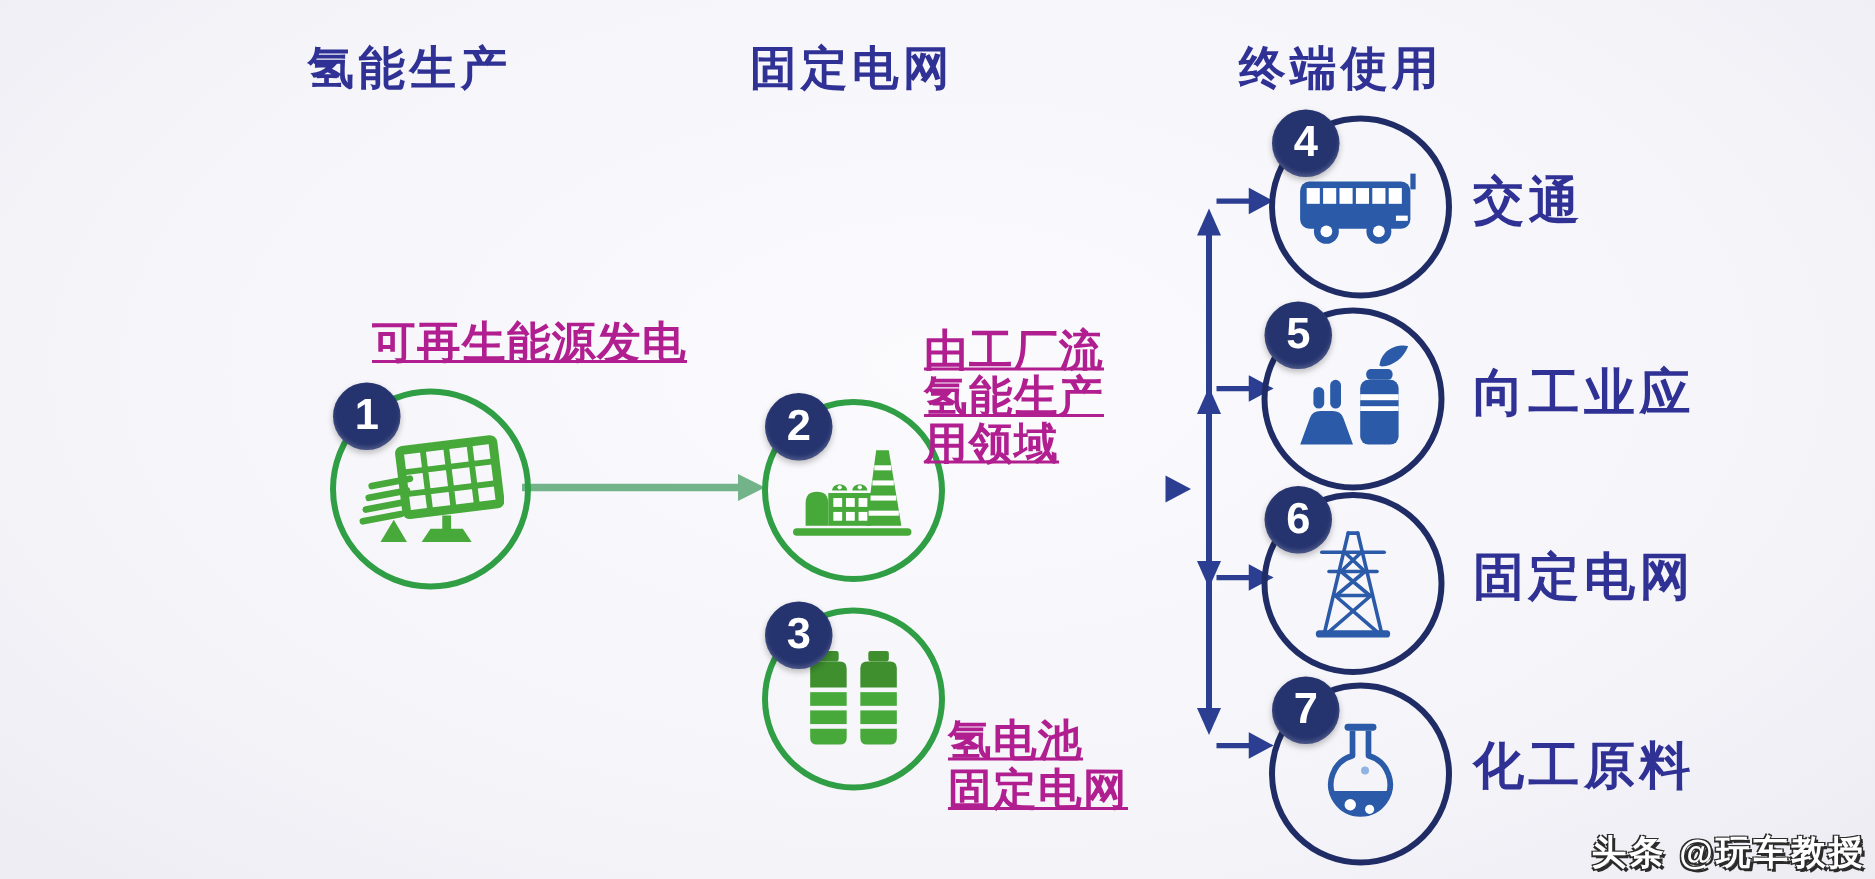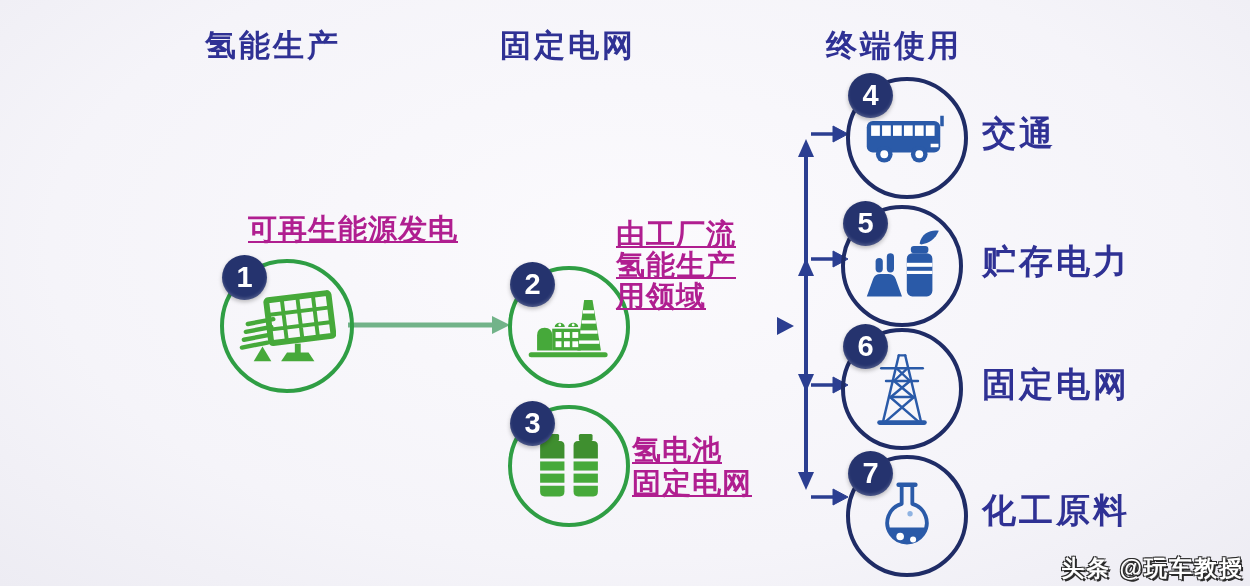--- a/index.html
+++ b/index.html
@@ -35,21 +35,21 @@
   .badge{
     position:absolute;left:-2px;top:-8px;width:45px;height:45px;border-radius:50%;
     background:var(--badge);color:#ffffff;font-weight:bold;font-size:29px;
     display:flex;align-items:center;justify-content:center;
     box-shadow:0 2px 4px rgba(0,0,0,.25), inset 0 -2px 3px rgba(255,255,255,.18);
   }
   .magenta-label{
     position:absolute;color:var(--magenta);font-weight:bold;font-size:29px;
     letter-spacing:1px;line-height:31px;white-space:nowrap;text-decoration:underline;
   }
-  .storage-label{line-height:33px;}
+  .storage-label{line-height:33px;margin-top:44px;}
   .end-label{
     position:absolute;color:var(--navy-text);font-weight:bold;font-size:34px;
     letter-spacing:3px;white-space:nowrap;text-align:right;
   }
   .watermark{
     position:absolute;right:6px;bottom:2px;font-size:23px;font-weight:bold;
     color:#ffffff;letter-spacing:2px;white-space:nowrap;
     text-shadow:2px 2px 0 #2b2b2b,-1px -1px 0 #2b2b2b,1px -1px 0 #2b2b2b,-1px 1px 0 #2b2b2b;
   }
   .connectors{position:absolute;left:0;top:0;}
@@ -221,21 +221,21 @@
         <rect x="56" y="30" width="32" height="54" rx="7"></rect>
         <rect x="61" y="21" width="22" height="9" rx="4"></rect>
         <path d="M72 18 C74 4 88 0 96 2 C92 12 84 18 74 19 z"></path>
       </g>
       <g fill="#ffffff">
         <rect x="56" y="42" width="32" height="5"></rect>
         <rect x="56" y="52" width="32" height="4"></rect>
       </g>
     </svg>
   </div>
-  <div class="end-label" style="left:982px;top:239px;">贮存电力</div>
+  <div class="end-label" style="left:982px;top:239px;">向工业应</div>
 
   <div class="node blue" style="left:841px;top:328px;width:114px;height:114px;">
     <span class="badge">
         <span>6</span>
       </span>
     <svg class="icon" width="80" height="86" viewBox="0 0 100 96">
       <g stroke="var(--icon-blue)" stroke-width="3" fill="none" stroke-linecap="round">
         <path d="M46 6 H54"></path>
         <path d="M46 6 L26 90"></path>
         <path d="M54 6 L74 90"></path>

